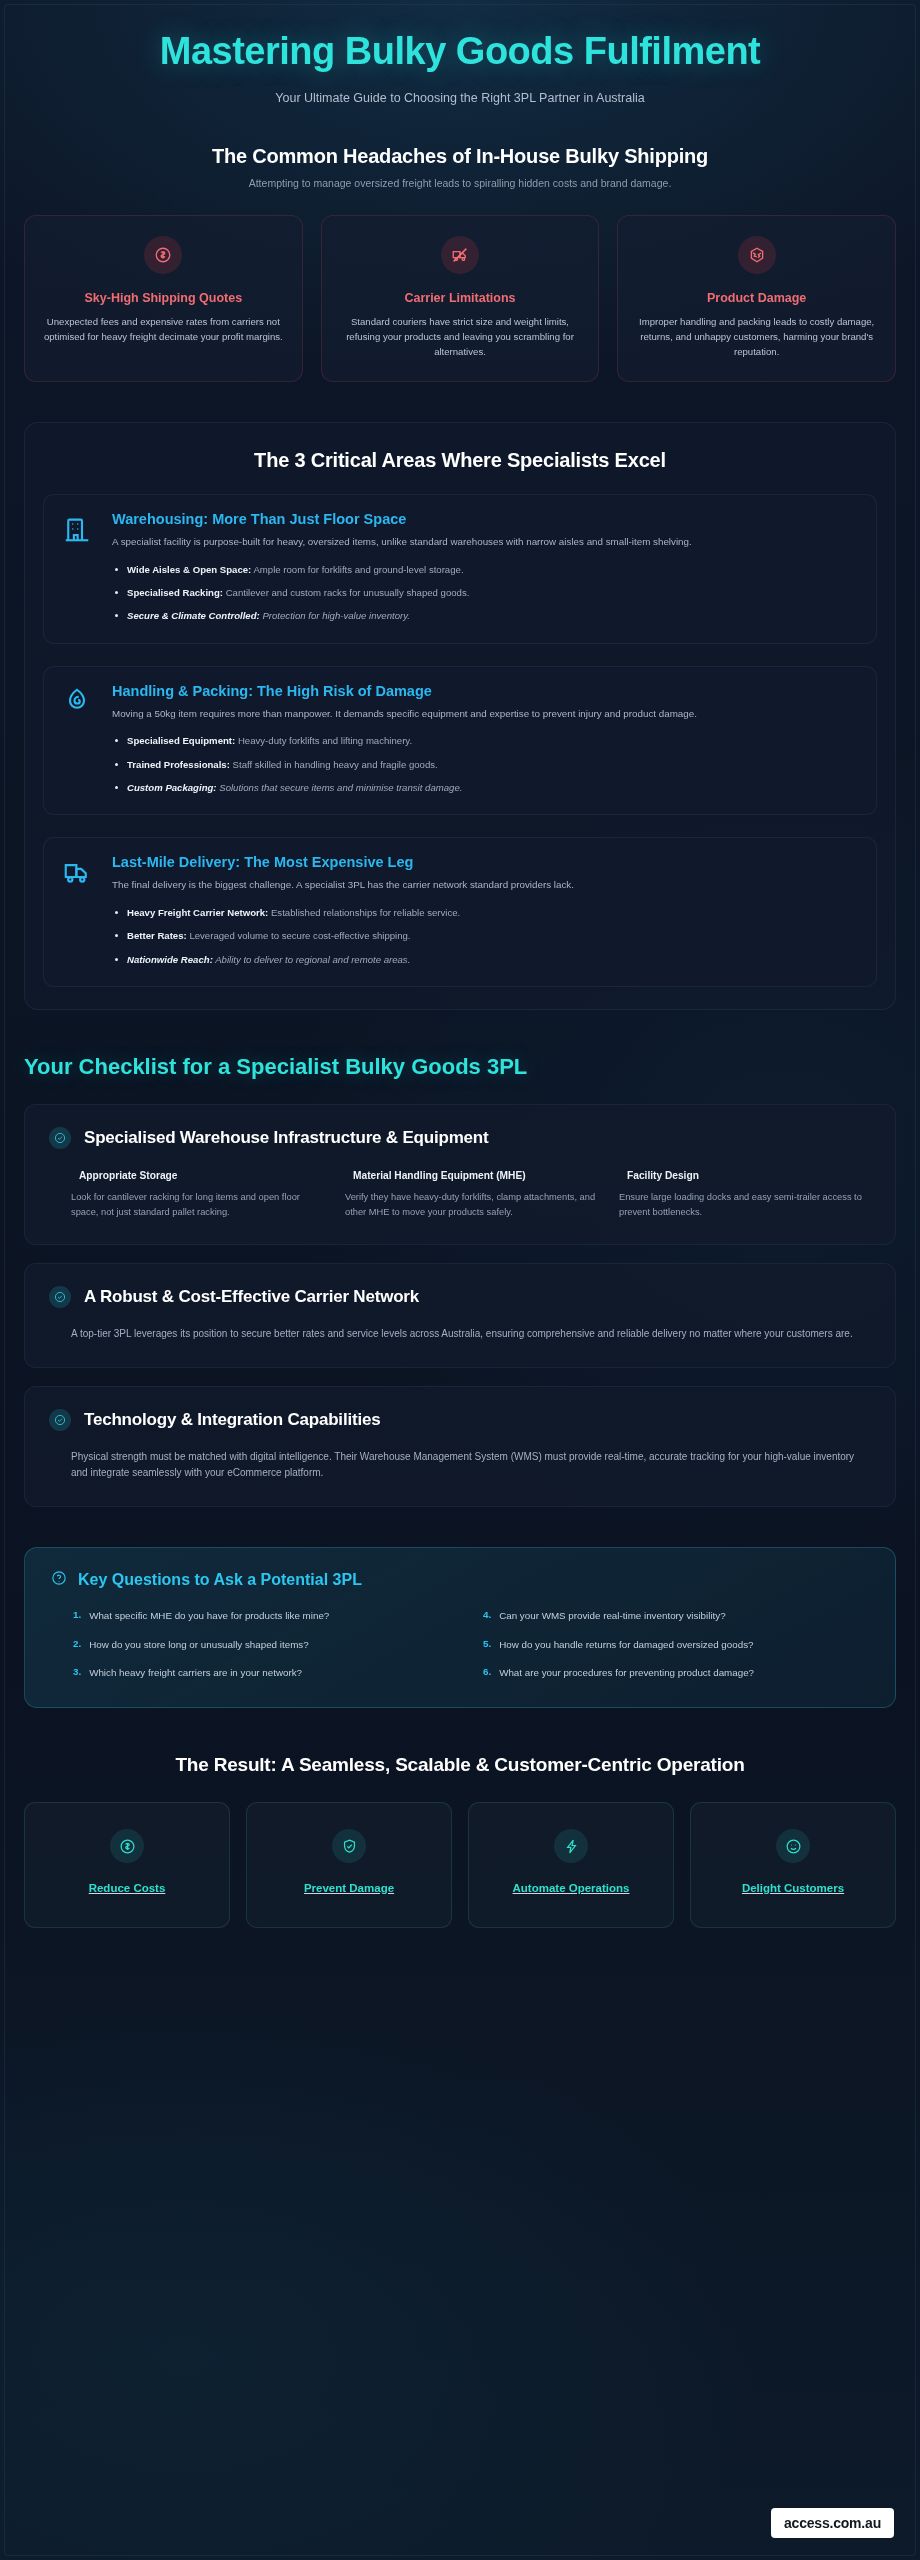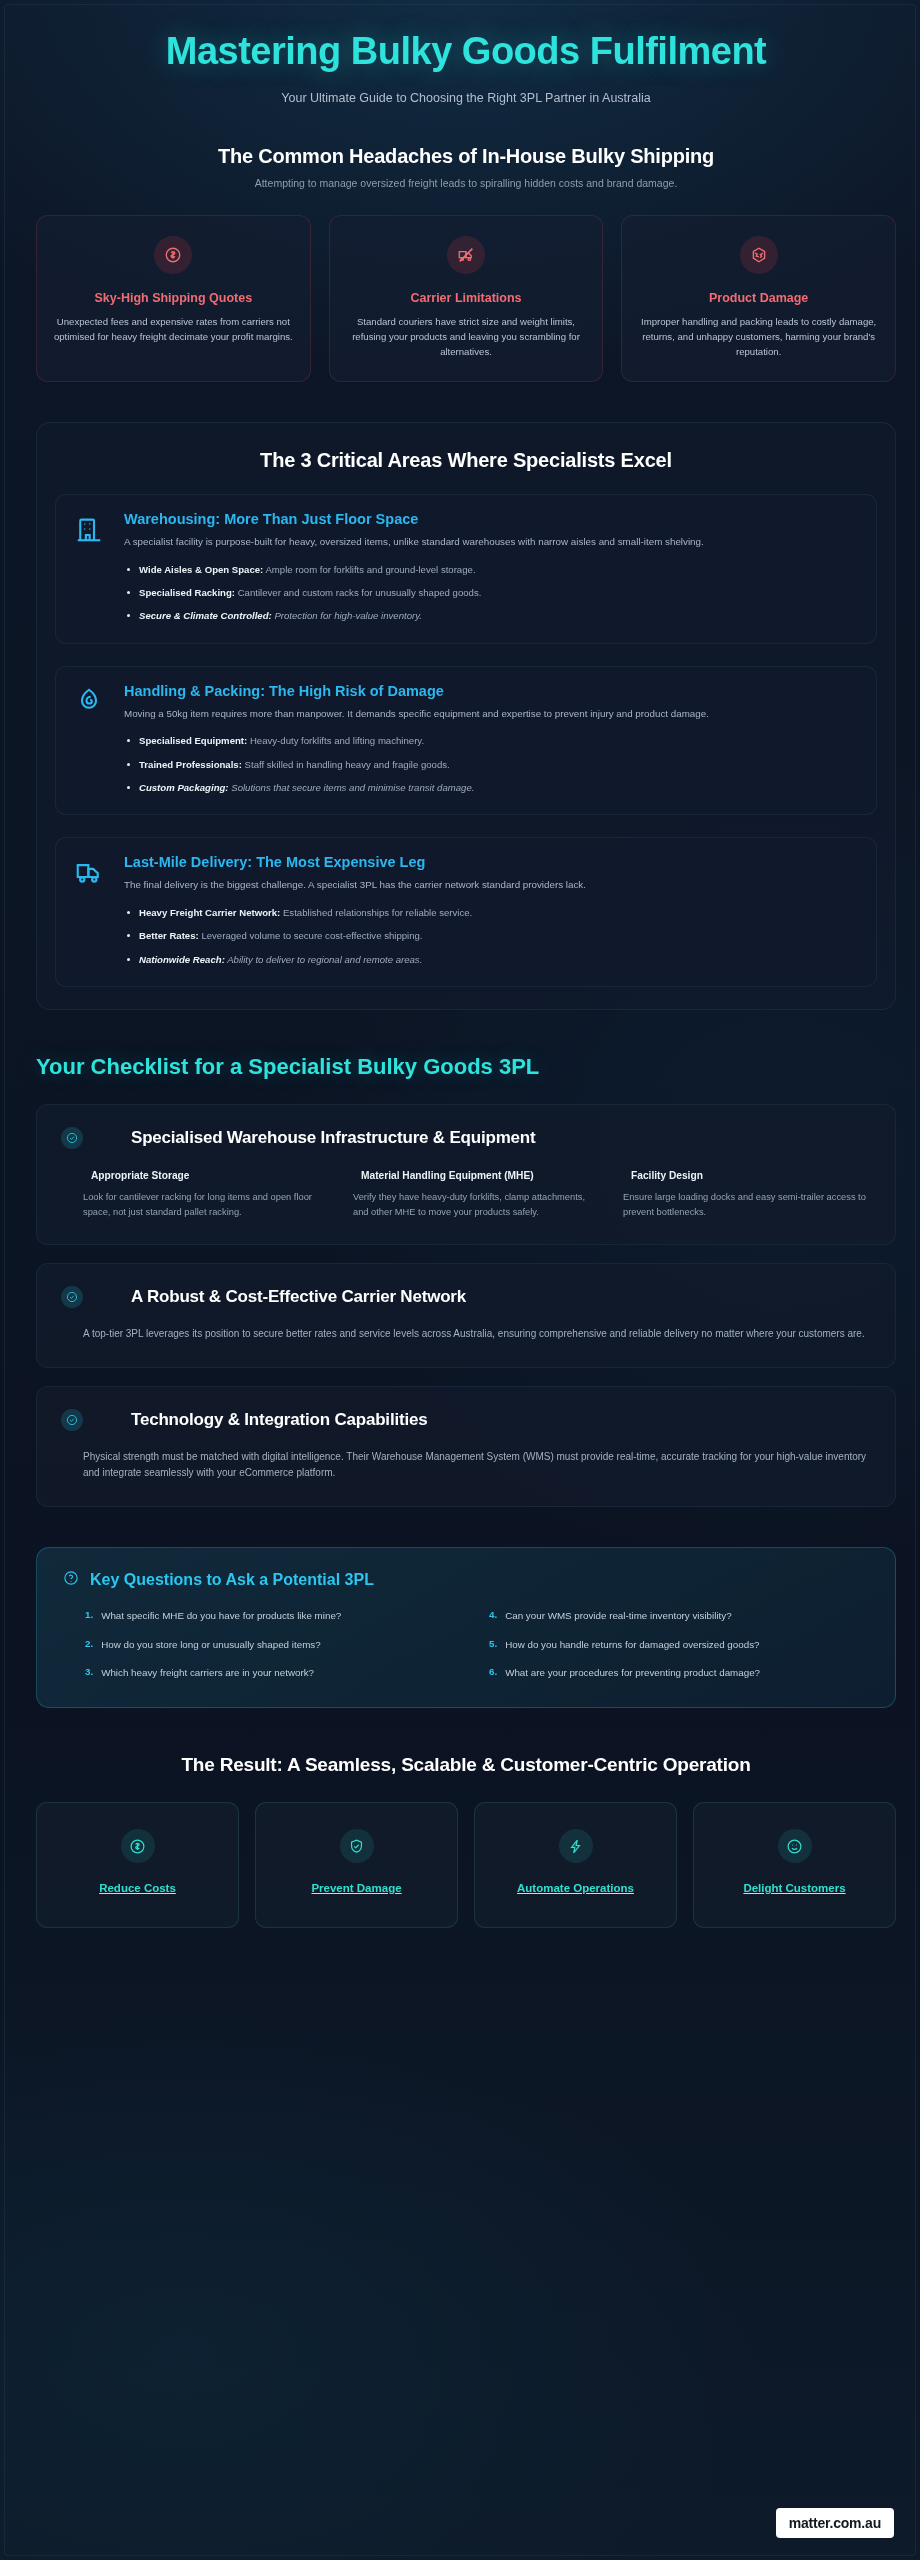--- a/index.html
+++ b/index.html
@@ -17,21 +17,21 @@
   }
   .page {
     width: 920px;
     min-height: 2560px;
     position: relative;
     background:
       radial-gradient(900px 520px at 50% 0%, rgba(18,48,72,0.85) 0%, rgba(10,18,32,0) 72%),
       radial-gradient(700px 600px at 85% 45%, rgba(14,36,58,0.45) 0%, rgba(10,18,32,0) 70%),
       radial-gradient(800px 500px at 20% 92%, rgba(14,42,60,0.5) 0%, rgba(10,18,32,0) 72%),
       linear-gradient(180deg, #0d1627 0%, #0c1524 35%, #0b1322 65%, #0d1a29 100%);
-    padding: 0 0 26px 12px;
+    padding: 0 0 26px 0;
   }
   .page::before{
     content:"";
     position:absolute; inset:4px;
     border:1px solid rgba(60,90,120,0.22);
     border-radius:4px;
     pointer-events:none;
   }
 
   
@@ -177,21 +177,20 @@
     border-radius: 50%;
     background: rgba(25,96,116,0.45);
     display: flex; align-items: center; justify-content: center;
   }
   .check-badge svg { width: 12px; height: 12px; stroke: #35d6e8; fill: none; stroke-width: 1.6; }
   .check-title {
     color: #ffffff;
     font-size: 17px;
     font-weight: 700;
     letter-spacing: -0.2px;
-    margin-left: 35px;
   }
   .check-cols {
     display: grid;
     grid-template-columns: repeat(3, 1fr);
     gap: 22px;
     margin-top: 20px;
     padding-left: 22px;
   }
   .col-t { color: #eef3f9; font-size: 10.2px; font-weight: 700; line-height: 1.4; margin-bottom: 7px; margin-left: 8px; }
   .col-b { color: #93a1b3; font-size: 9.3px; line-height: 1.62; }
@@ -539,15 +538,15 @@
               <circle cx="9.3" cy="9.8" r="0.75" fill="#2fe0cf" stroke="none"></circle>
               <circle cx="14.7" cy="9.8" r="0.75" fill="#2fe0cf" stroke="none"></circle>
             </svg>
         </div>
         <div class="result-label">Delight Customers</div>
       </div>
 
     </div>
   </div>
 
-  <div class="watermark">matter.com.au</div>
+  <div class="watermark">access.com.au</div>
 
 </div>
 
 </body></html>

